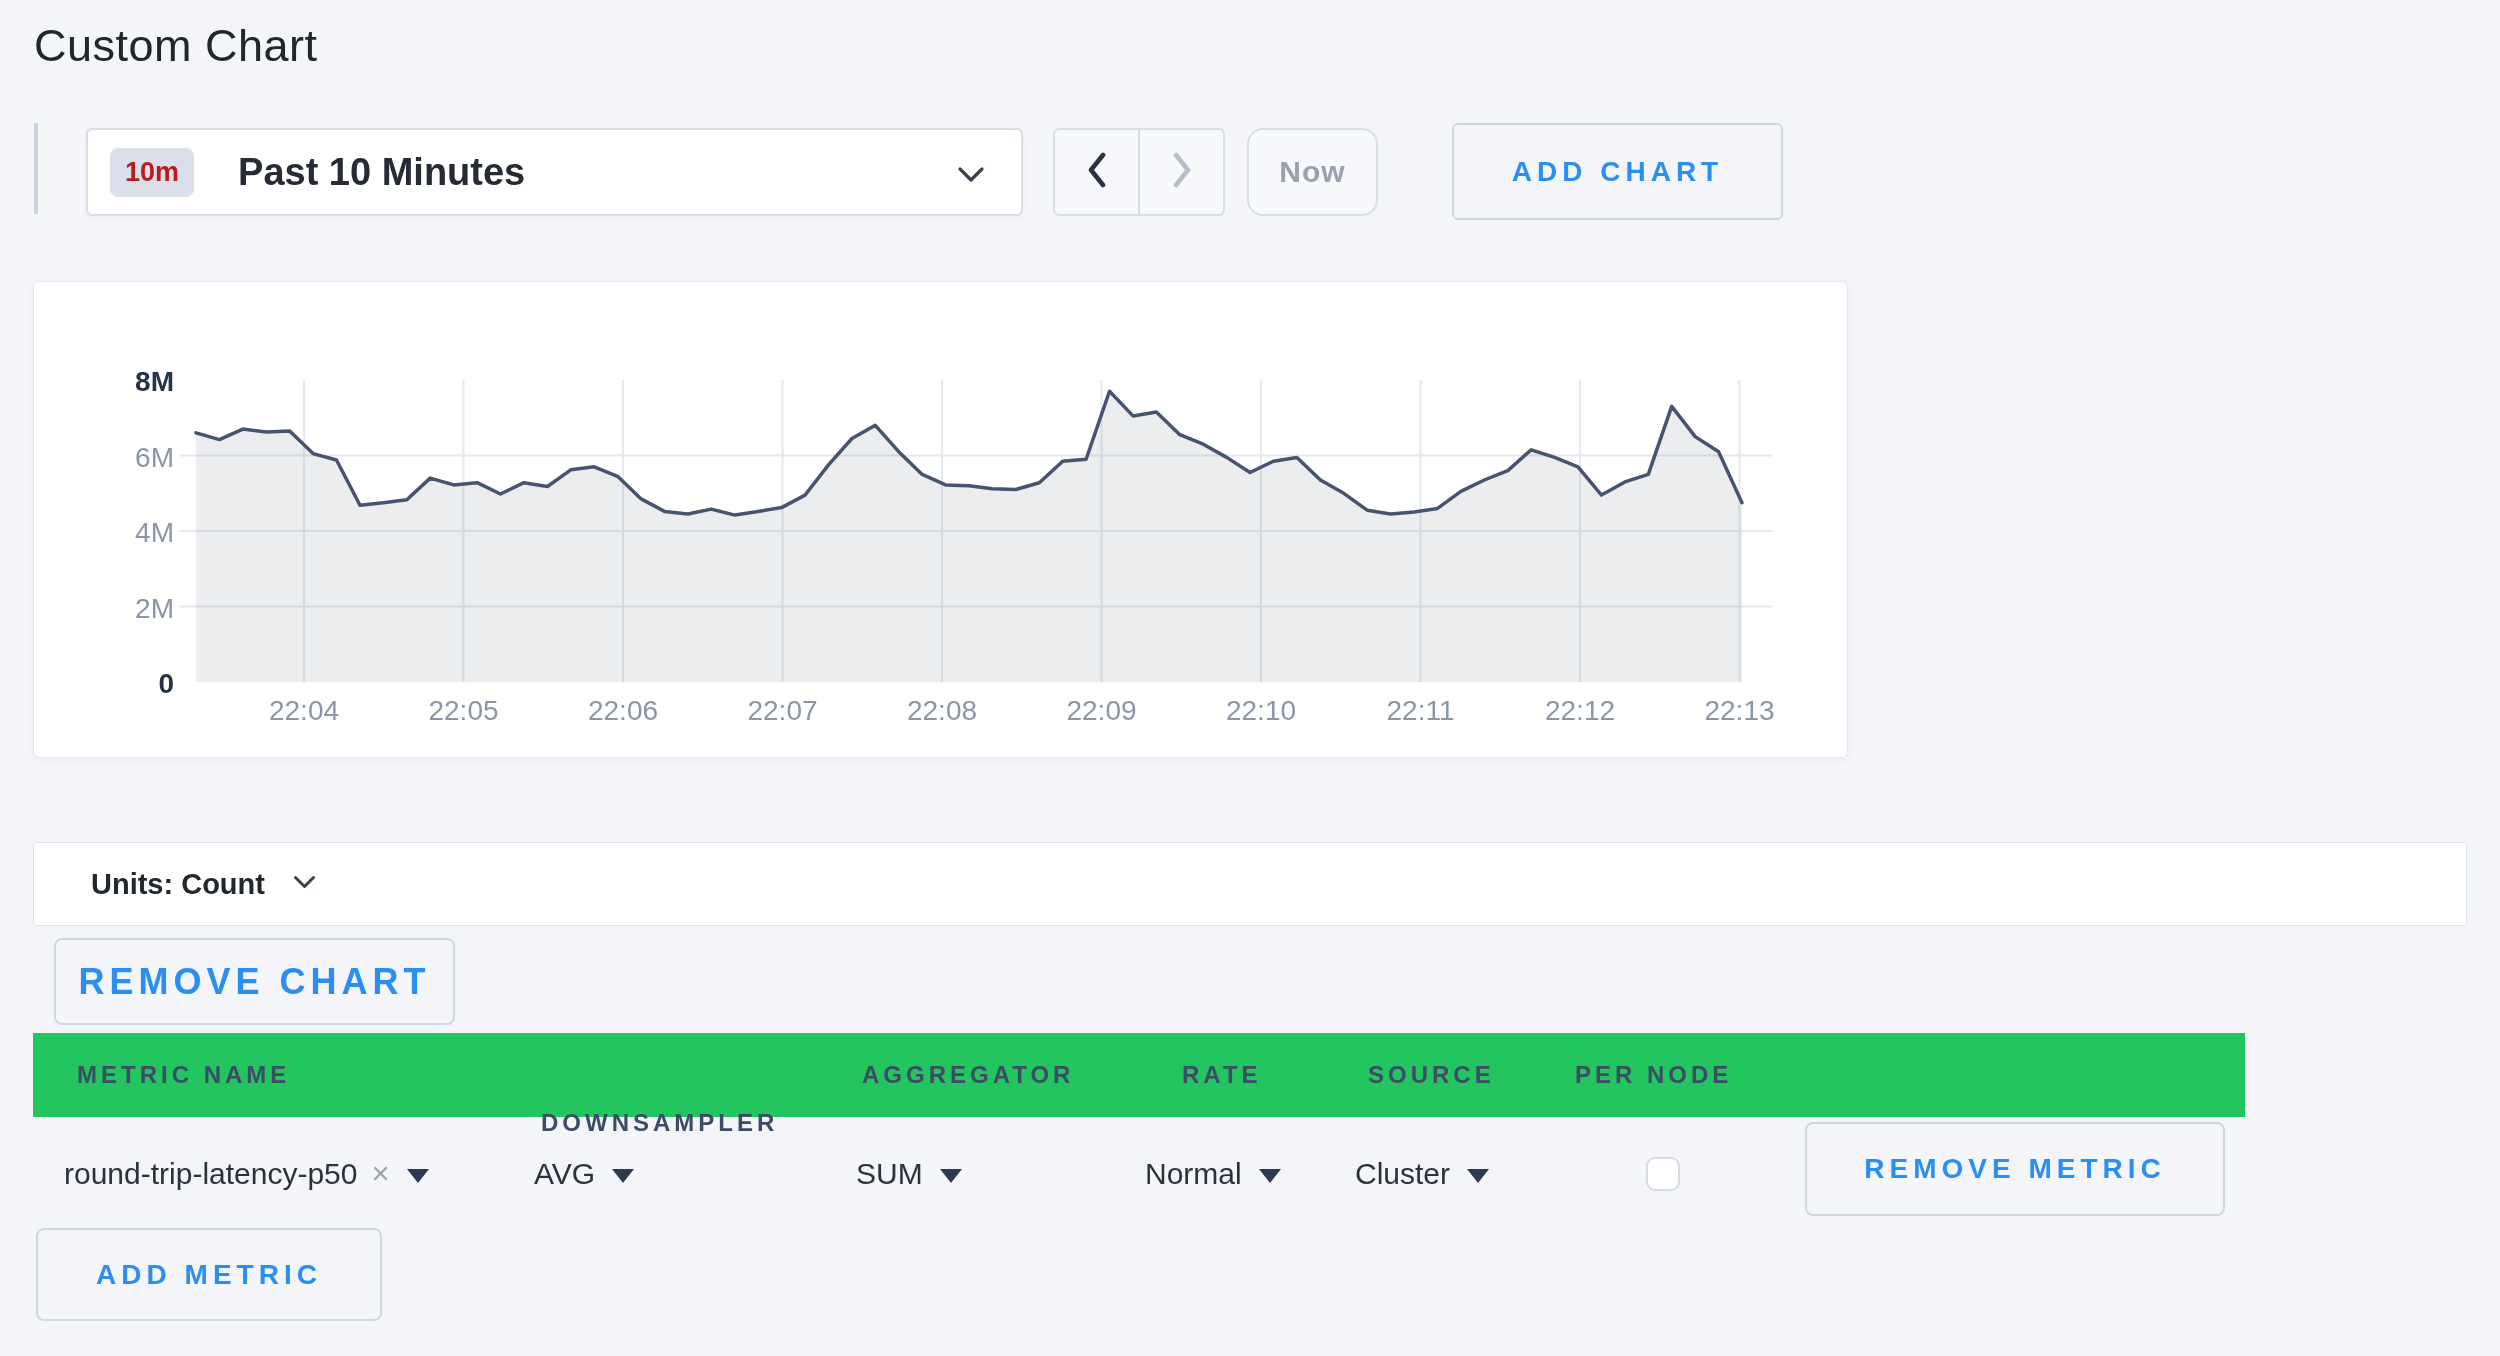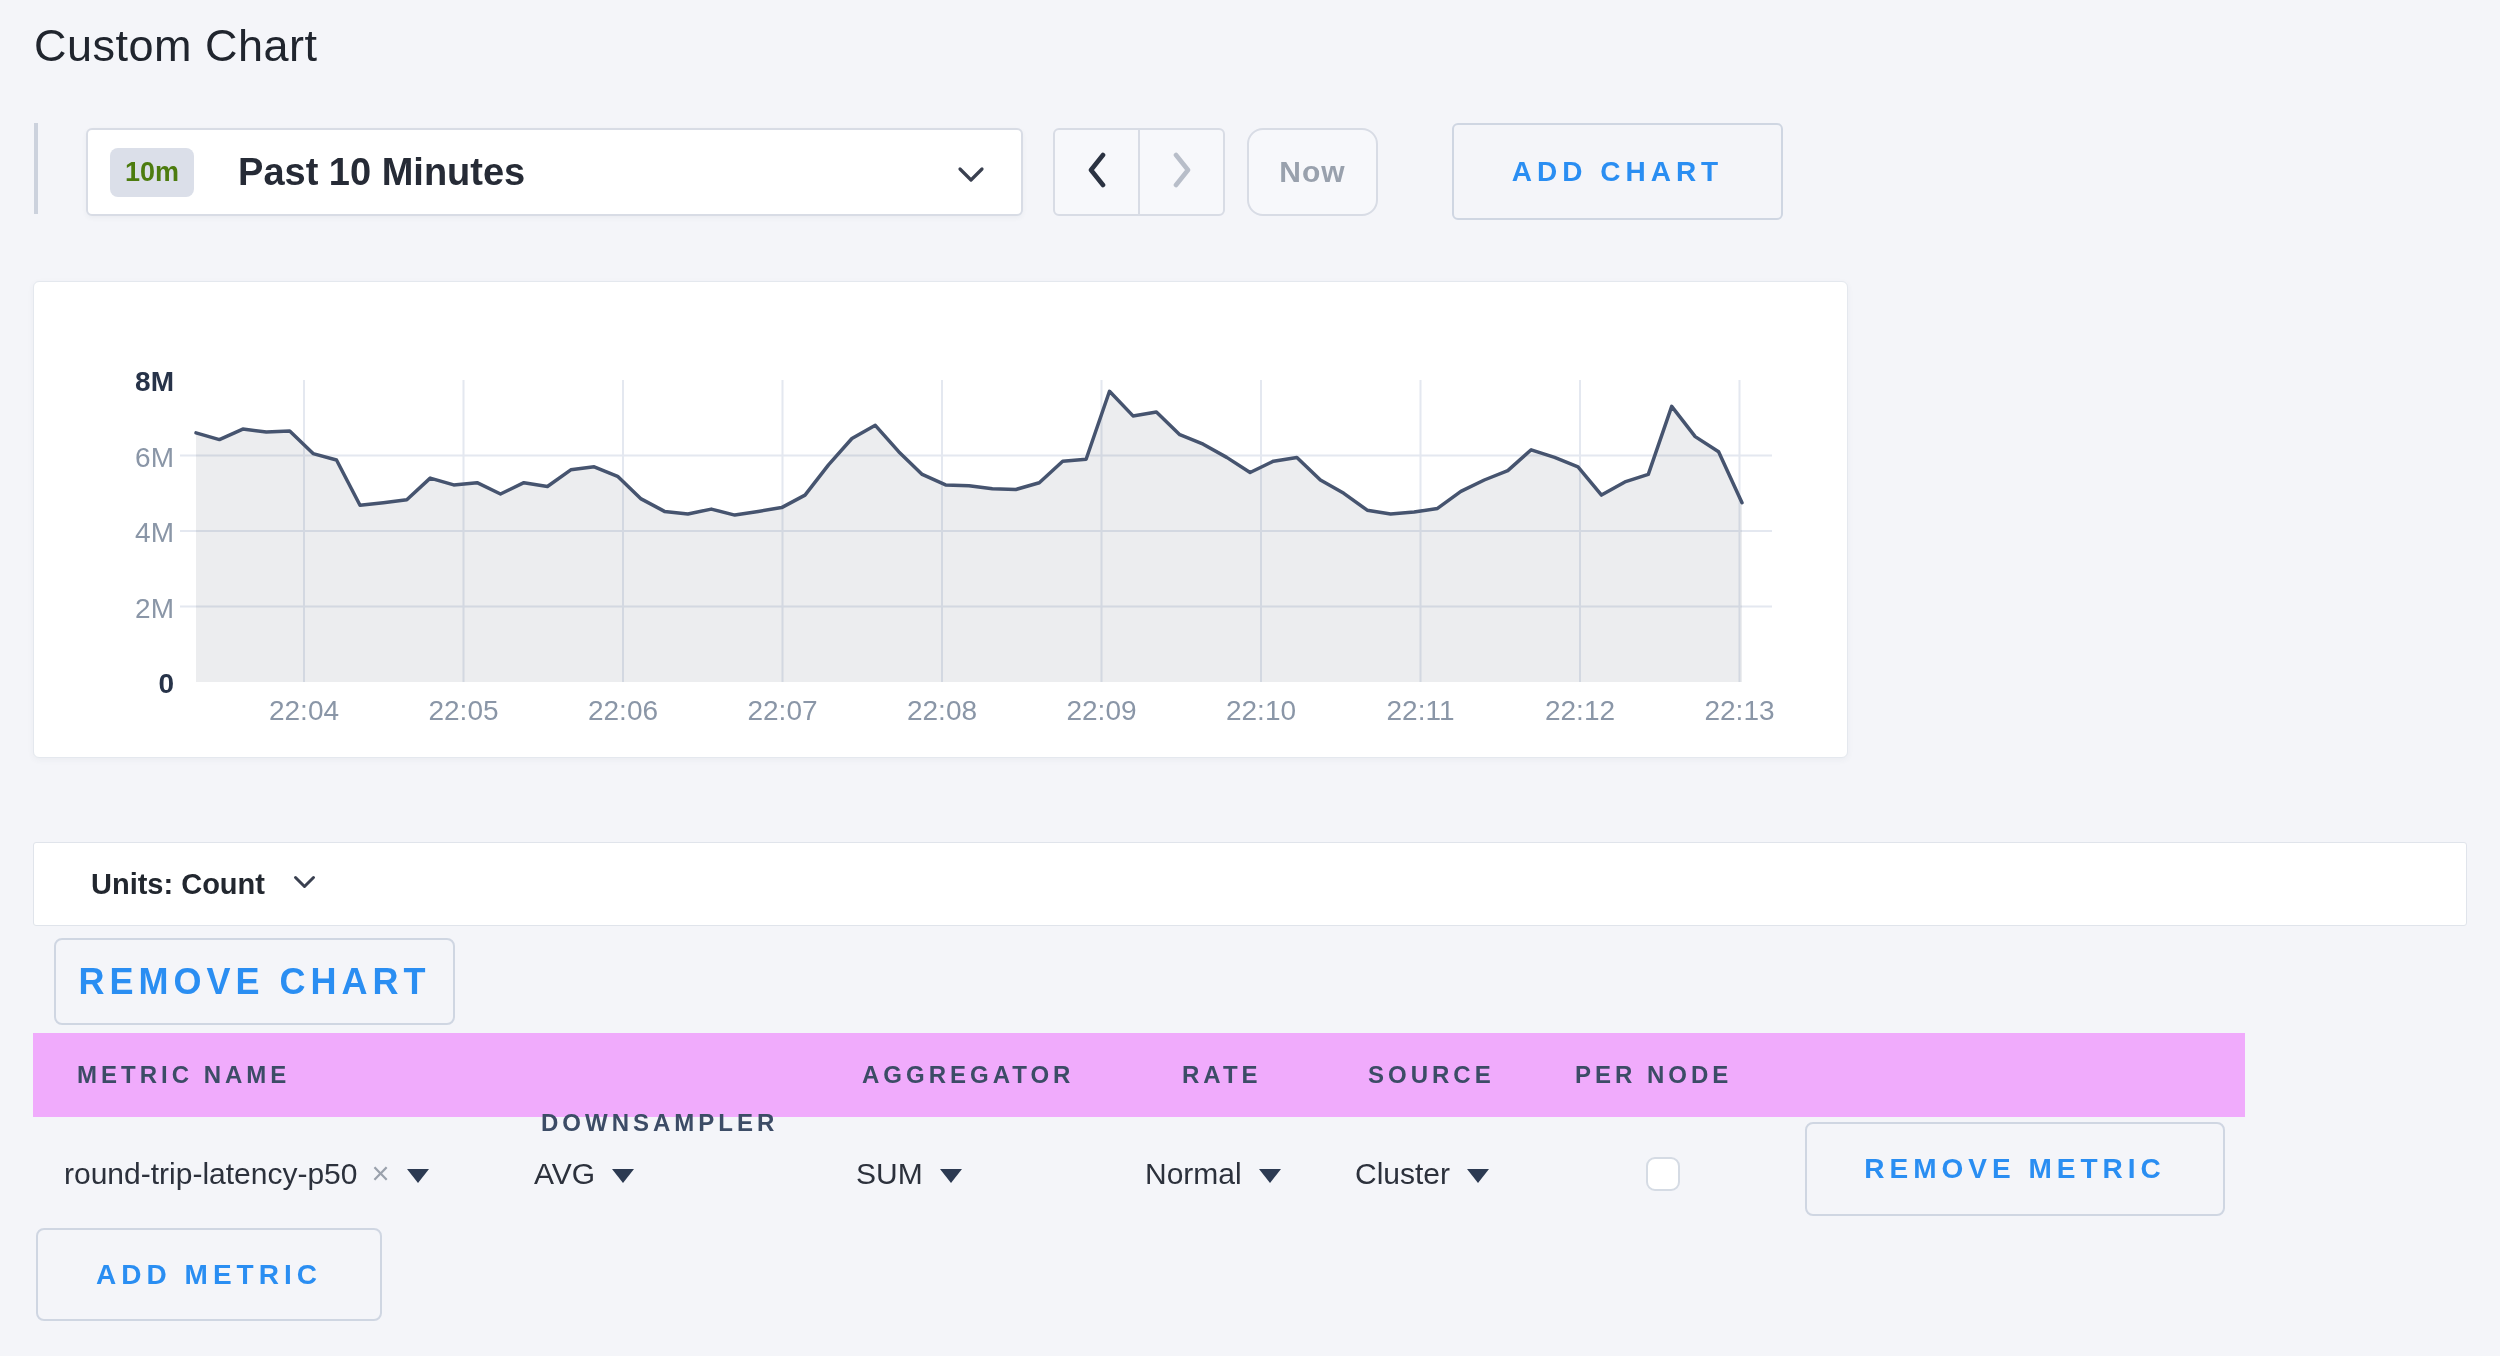--- a/index.html
+++ b/index.html
@@ -18,21 +18,21 @@
     position:absolute;left:34px;top:123px;width:4px;height:91px;background:#ccd2dd;
   }
   .time-select{
     position:absolute;left:86px;top:128px;width:937px;height:88px;
     background:#ffffff;border:2px solid #d8dce5;border-radius:6px;
     display:flex;align-items:center;padding-left:22px;box-sizing:border-box;
     box-shadow:0 2px 5px rgba(60,70,90,.05);cursor:pointer;
   }
   .time-badge{
     background:#dbdfe9;border-radius:8px;padding:9px 15px;
-    font-size:27px;font-weight:700;color:#4d7c0f;
+    font-size:27px;font-weight:700;color:#b91c1c;
   }
   .time-label{margin-left:44px;font-size:38px;font-weight:700;color:#262b36;}
   .time-select .chev{position:absolute;right:36px;top:36px;}
   .nav-group{
     position:absolute;left:1053px;top:128px;width:172px;height:88px;
     border:2px solid #d8dce5;border-radius:6px;display:flex;box-sizing:border-box;
     background:#f7f8fb;
   }
   .nav-cell{flex:1;display:flex;align-items:center;justify-content:center;}
   .nav-cell.prev{border-right:2px solid #d8dce5;cursor:pointer;}
@@ -65,21 +65,21 @@
   .units-bar{
     position:absolute;left:33px;top:842px;width:2434px;height:84px;
     background:#ffffff;border:1px solid #e0e4eb;border-radius:3px;box-sizing:border-box;
     display:flex;align-items:center;padding-left:45px;cursor:pointer;
   }
   .units-label{font-size:29px;font-weight:700;color:#22272f;margin-left:12px;}
   .units-bar .chev{margin-left:28px;}
   .remove-chart-btn{left:54px;top:938px;width:401px;height:87px;font-size:36px;}
   
   .thead{
-    position:absolute;left:33px;top:1033px;width:2212px;height:84px;background:#f0abfc;
+    position:absolute;left:33px;top:1033px;width:2212px;height:84px;background:#22c55e;
   }
   .th{
     position:absolute;top:28px;font-size:24px;font-weight:700;
     letter-spacing:4px;color:#3c4c66;white-space:nowrap;
   }
   .th.c0{left:44px;} .th.c1{left:508px;margin-top:48px;} .th.c2{left:829px;}
   .th.c3{left:1125px;margin-left:24px;} .th.c4{left:1335px;} .th.c5{left:1542px;}
   .cell-select{
     position:absolute;top:1150px;display:inline-flex;align-items:center;
     font-size:30px;color:#2c313c;cursor:pointer;height:48px;

